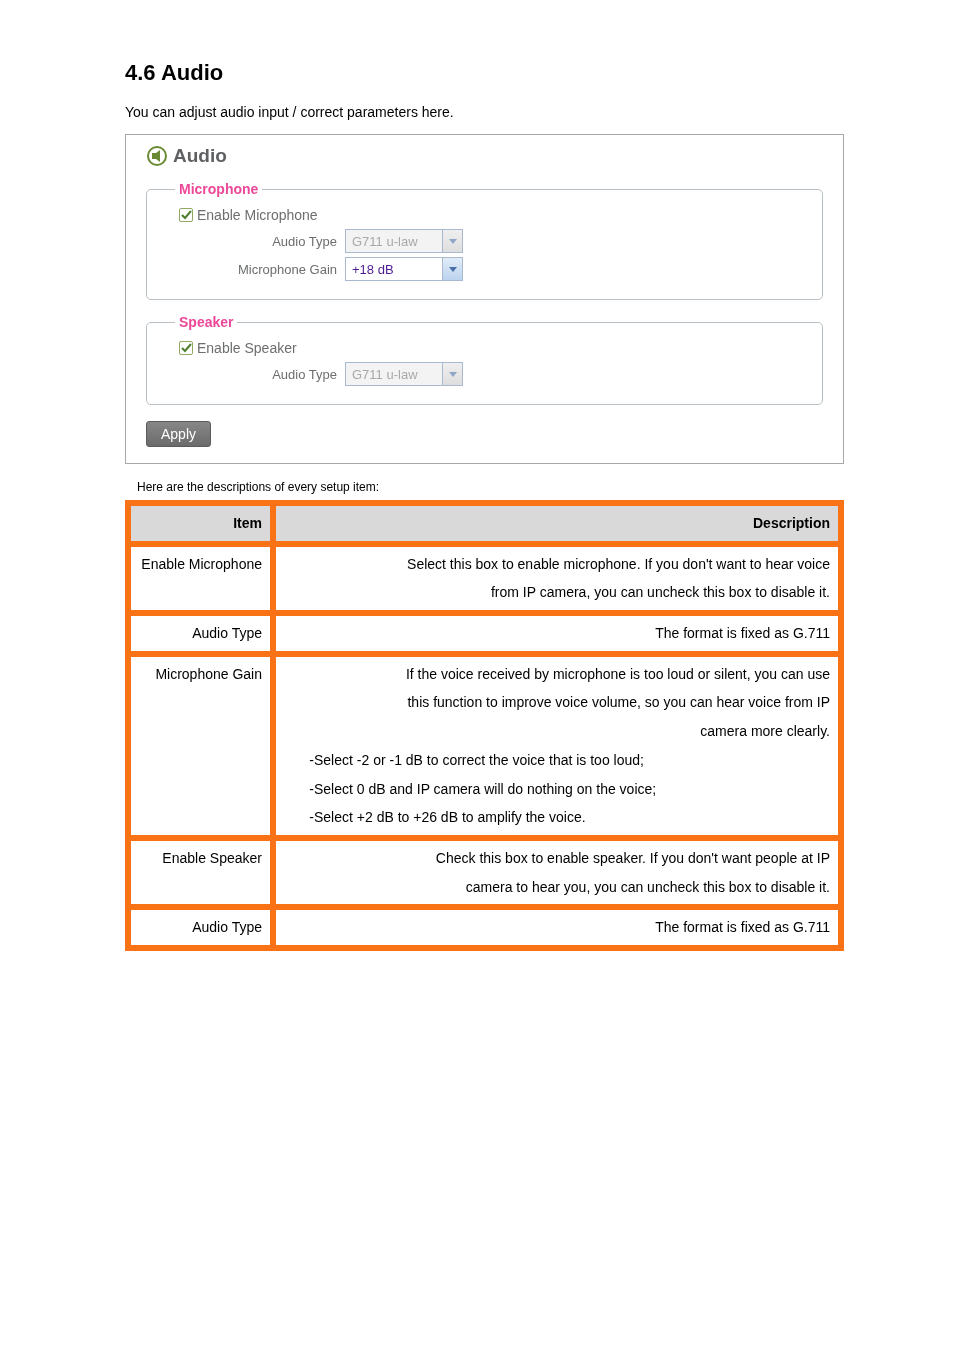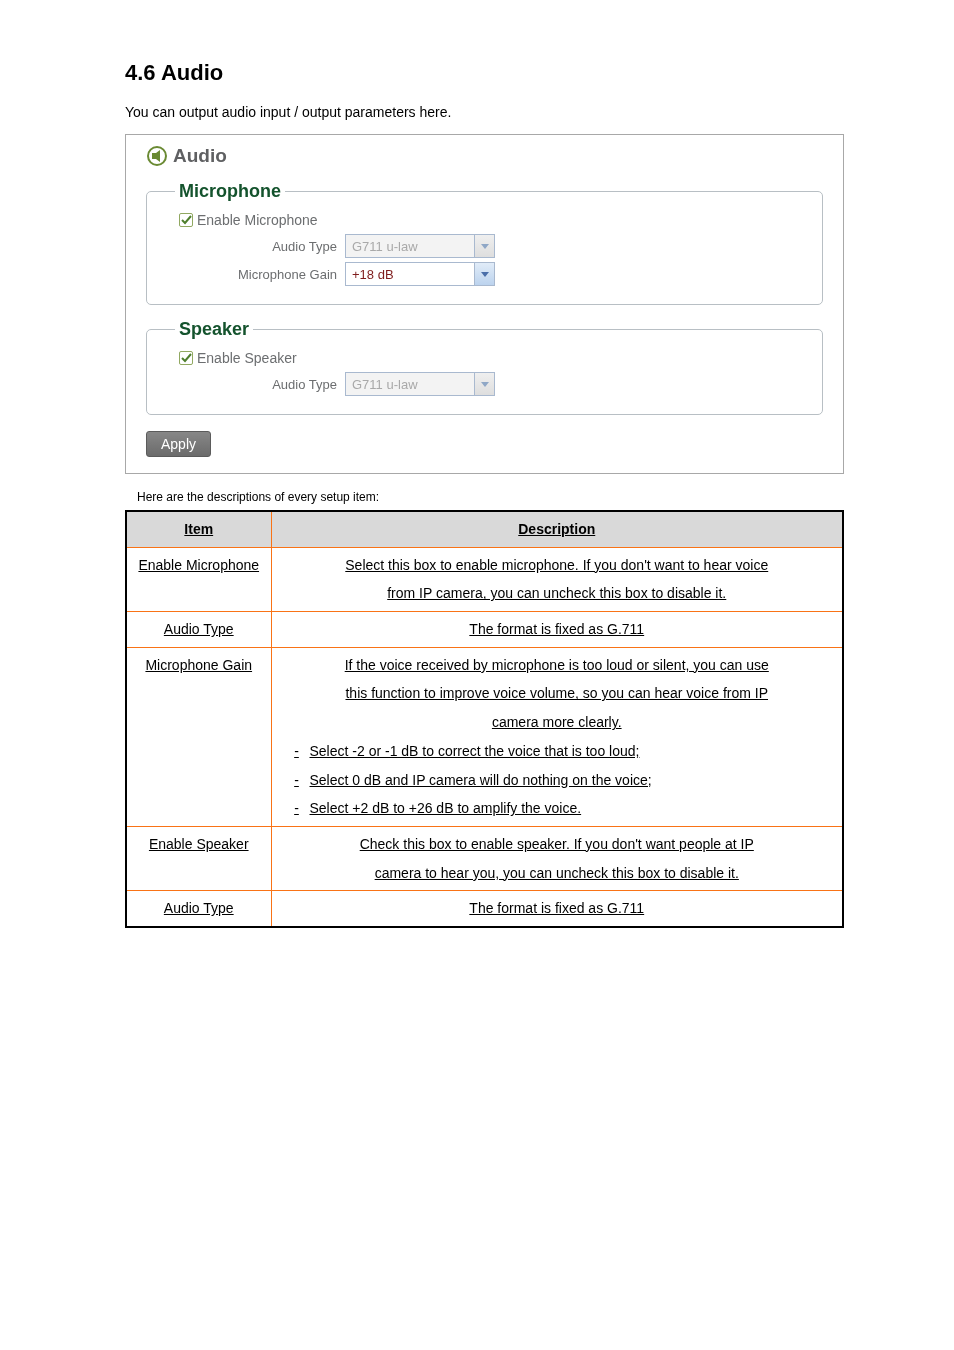--- a/index.html
+++ b/index.html
@@ -48,23 +48,23 @@
     color: #5f6062;
   }
   fieldset.group {
     border: 1px solid #b8bfc4;
     border-radius: 5px;
     padding: 8px 18px 14px 28px;
     margin: 14px 0 0 0;
   }
   fieldset.group legend {
     padding: 0 4px;
-    font-size: 18px;
+    font-size: 14px;
     font-weight: bold;
-    color: #14532d;
+    color: #ec4899;
   }
   .check-row {
     display: flex;
     align-items: center;
     margin: 2px 0 6px 4px;
   }
   .checkbox {
     width: 14px; height: 14px;
     border: 1px solid #91a861;
     background: #fff;
@@ -87,33 +87,33 @@
     margin: 4px 0;
   }
   .form-label {
     width: 170px;
     text-align: right;
     padding-right: 8px;
     color: #6c6e70;
     font-size: 13px;
   }
   .select {
-    width: 150px;
+    width: 118px;
     height: 24px;
     display: flex;
     align-items: stretch;
     border: 1px solid #a9b9cf;
     background: #fff;
   }
   .select.disabled .select-text { color: #a9a9a9; background: #f3f3f3; }
   .select-text {
     flex: 1;
     padding: 0 6px;
     font-size: 13px;
-    color: #7f1d1d;
+    color: #4c1d95;
     display: flex;
     align-items: center;
   }
   .select-btn {
     width: 20px;
     background: linear-gradient(#e1ecf8, #bcd3ee);
     border-left: 1px solid #a9b9cf;
     display: flex;
     align-items: center;
     justify-content: center;
@@ -135,25 +135,24 @@
     margin: 16px 0 6px 12px;
     font-size: 12px;
   }
   table.desc {
     width: 100%;
     border-collapse: collapse;
     border: 2.5px solid #000;
     font-size: 14px;
   }
   table.desc th, table.desc td {
-    border: 1px solid #f97316;
-    text-align: center;
+    border: 6px solid #f97316;
+    text-align: right;
     vertical-align: top;
     line-height: 2.05;
-    text-decoration: underline;
   }
   table.desc th {
     background: #d9d9d9;
     font-weight: bold;
     padding: 3px 8px;
   }
   table.desc td.item {
     width: 145px;
     padding: 3px 8px;
   }
@@ -178,21 +177,21 @@
     font-size: 13px;
   }
   .pagewrap { position: relative; width: 954px; height: 1350px; }
 </style>
 </head>
 <body>
 <div class="pagewrap">
 <div class="page">
 
 <h2 class="heading">4.6 Audio</h2>
-<p class="intro">You can output audio input / output parameters here.</p>
+<p class="intro">You can adjust audio input / correct parameters here.</p>
 
 <div class="panel">
   <div class="panel-title-row">
     <span class="panel-icon-circle">
       <svg width="20" height="20" viewBox="0 0 20 20">
         <circle cx="10" cy="10" r="9" fill="none" stroke="#6a8a33" stroke-width="2"></circle>
         <path d="M5 7 L9 7 L13 4 L13 16 L9 13 L5 13 Z" fill="#6a8a33"></path>
       </svg>
     </span>
     <span class="panel-title">Audio</span>

